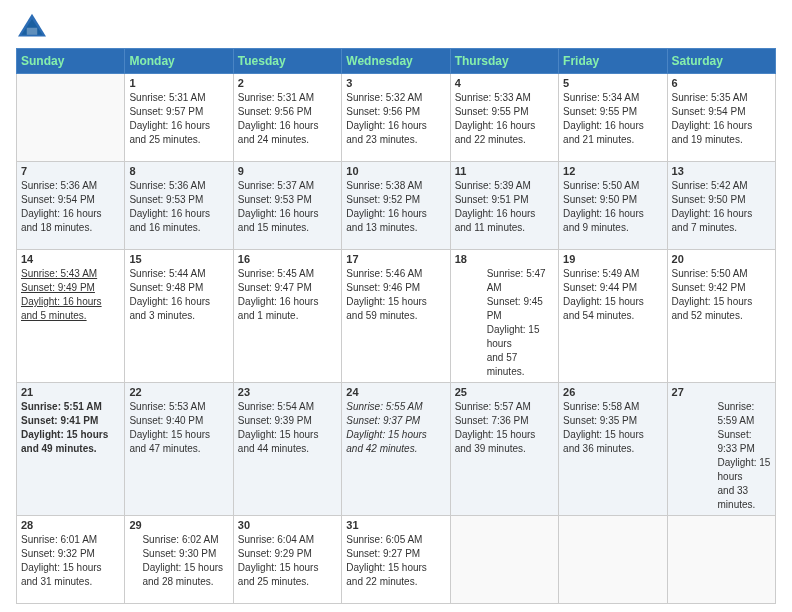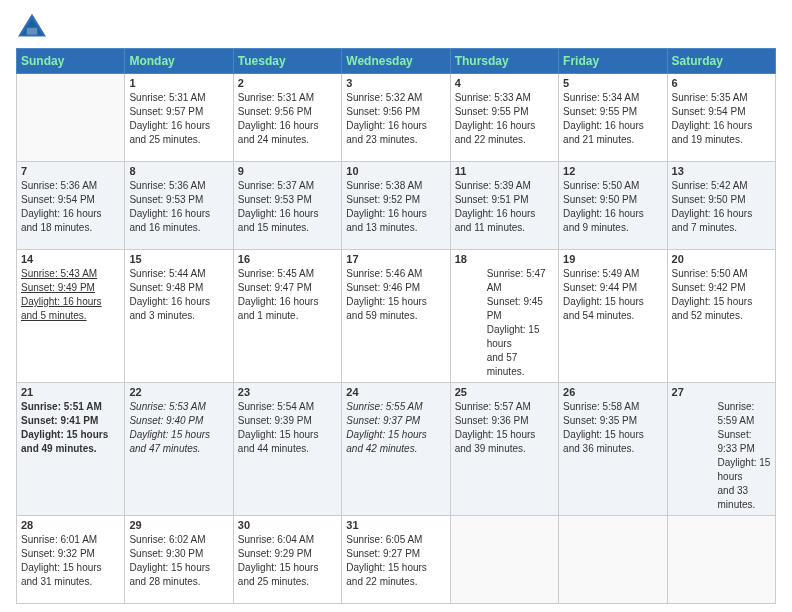--- a/index.html
+++ b/index.html
@@ -282,21 +282,21 @@
         <tr class="shaded-row">
           <td>
             <span class="day-num">21</span>
             <div class="cell-text" style="white-space: pre-line; font-weight: bold;">Sunrise: 5:51 AM
 Sunset: 9:41 PM
 Daylight: 15 hours
 and 49 minutes.</div>
           </td>
           <td>
             <span class="day-num">22</span>
-            <div class="cell-text" style="white-space: pre-line; font-style: italic;">Sunrise: 5:53 AM
+            <div class="cell-text" style="white-space: pre-line;">Sunrise: 5:53 AM
 Sunset: 9:40 PM
 Daylight: 15 hours
 and 47 minutes.</div>
           </td>
           <td>
             <span class="day-num">23</span>
             <div class="cell-text" style="white-space: pre-line;">Sunrise: 5:54 AM
 Sunset: 9:39 PM
 Daylight: 15 hours
 and 44 minutes.</div>
@@ -304,21 +304,21 @@
           <td>
             <span class="day-num">24</span>
             <div class="cell-text" style="white-space: pre-line; font-style: italic;">Sunrise: 5:55 AM
 Sunset: 9:37 PM
 Daylight: 15 hours
 and 42 minutes.</div>
           </td>
           <td>
             <span class="day-num">25</span>
             <div class="cell-text" style="white-space: pre-line;">Sunrise: 5:57 AM
-Sunset: 9:36 PM
+Sunset: 7:36 PM
 Daylight: 15 hours
 and 39 minutes.</div>
           </td>
           <td>
             <span class="day-num">26</span>
             <div class="cell-text" style="white-space: pre-line;">Sunrise: 5:58 AM
 Sunset: 9:35 PM
 Daylight: 15 hours
 and 36 minutes.</div>
           </td>
@@ -333,21 +333,21 @@
         <tr>
           <td>
             <span class="day-num">28</span>
             <div class="cell-text" style="white-space: pre-line;">Sunrise: 6:01 AM
 Sunset: 9:32 PM
 Daylight: 15 hours
 and 31 minutes.</div>
           </td>
           <td>
             <span class="day-num">29</span>
-            <div class="cell-text" style="white-space: pre-line;">Sunrise: 6:02 AM
+            <div class="cell-text" style="white-space: pre-line; margin-left: 13px;">Sunrise: 6:02 AM
 Sunset: 9:30 PM
 Daylight: 15 hours
 and 28 minutes.</div>
           </td>
           <td>
             <span class="day-num">30</span>
             <div class="cell-text" style="white-space: pre-line;">Sunrise: 6:04 AM
 Sunset: 9:29 PM
 Daylight: 15 hours
 and 25 minutes.</div>

